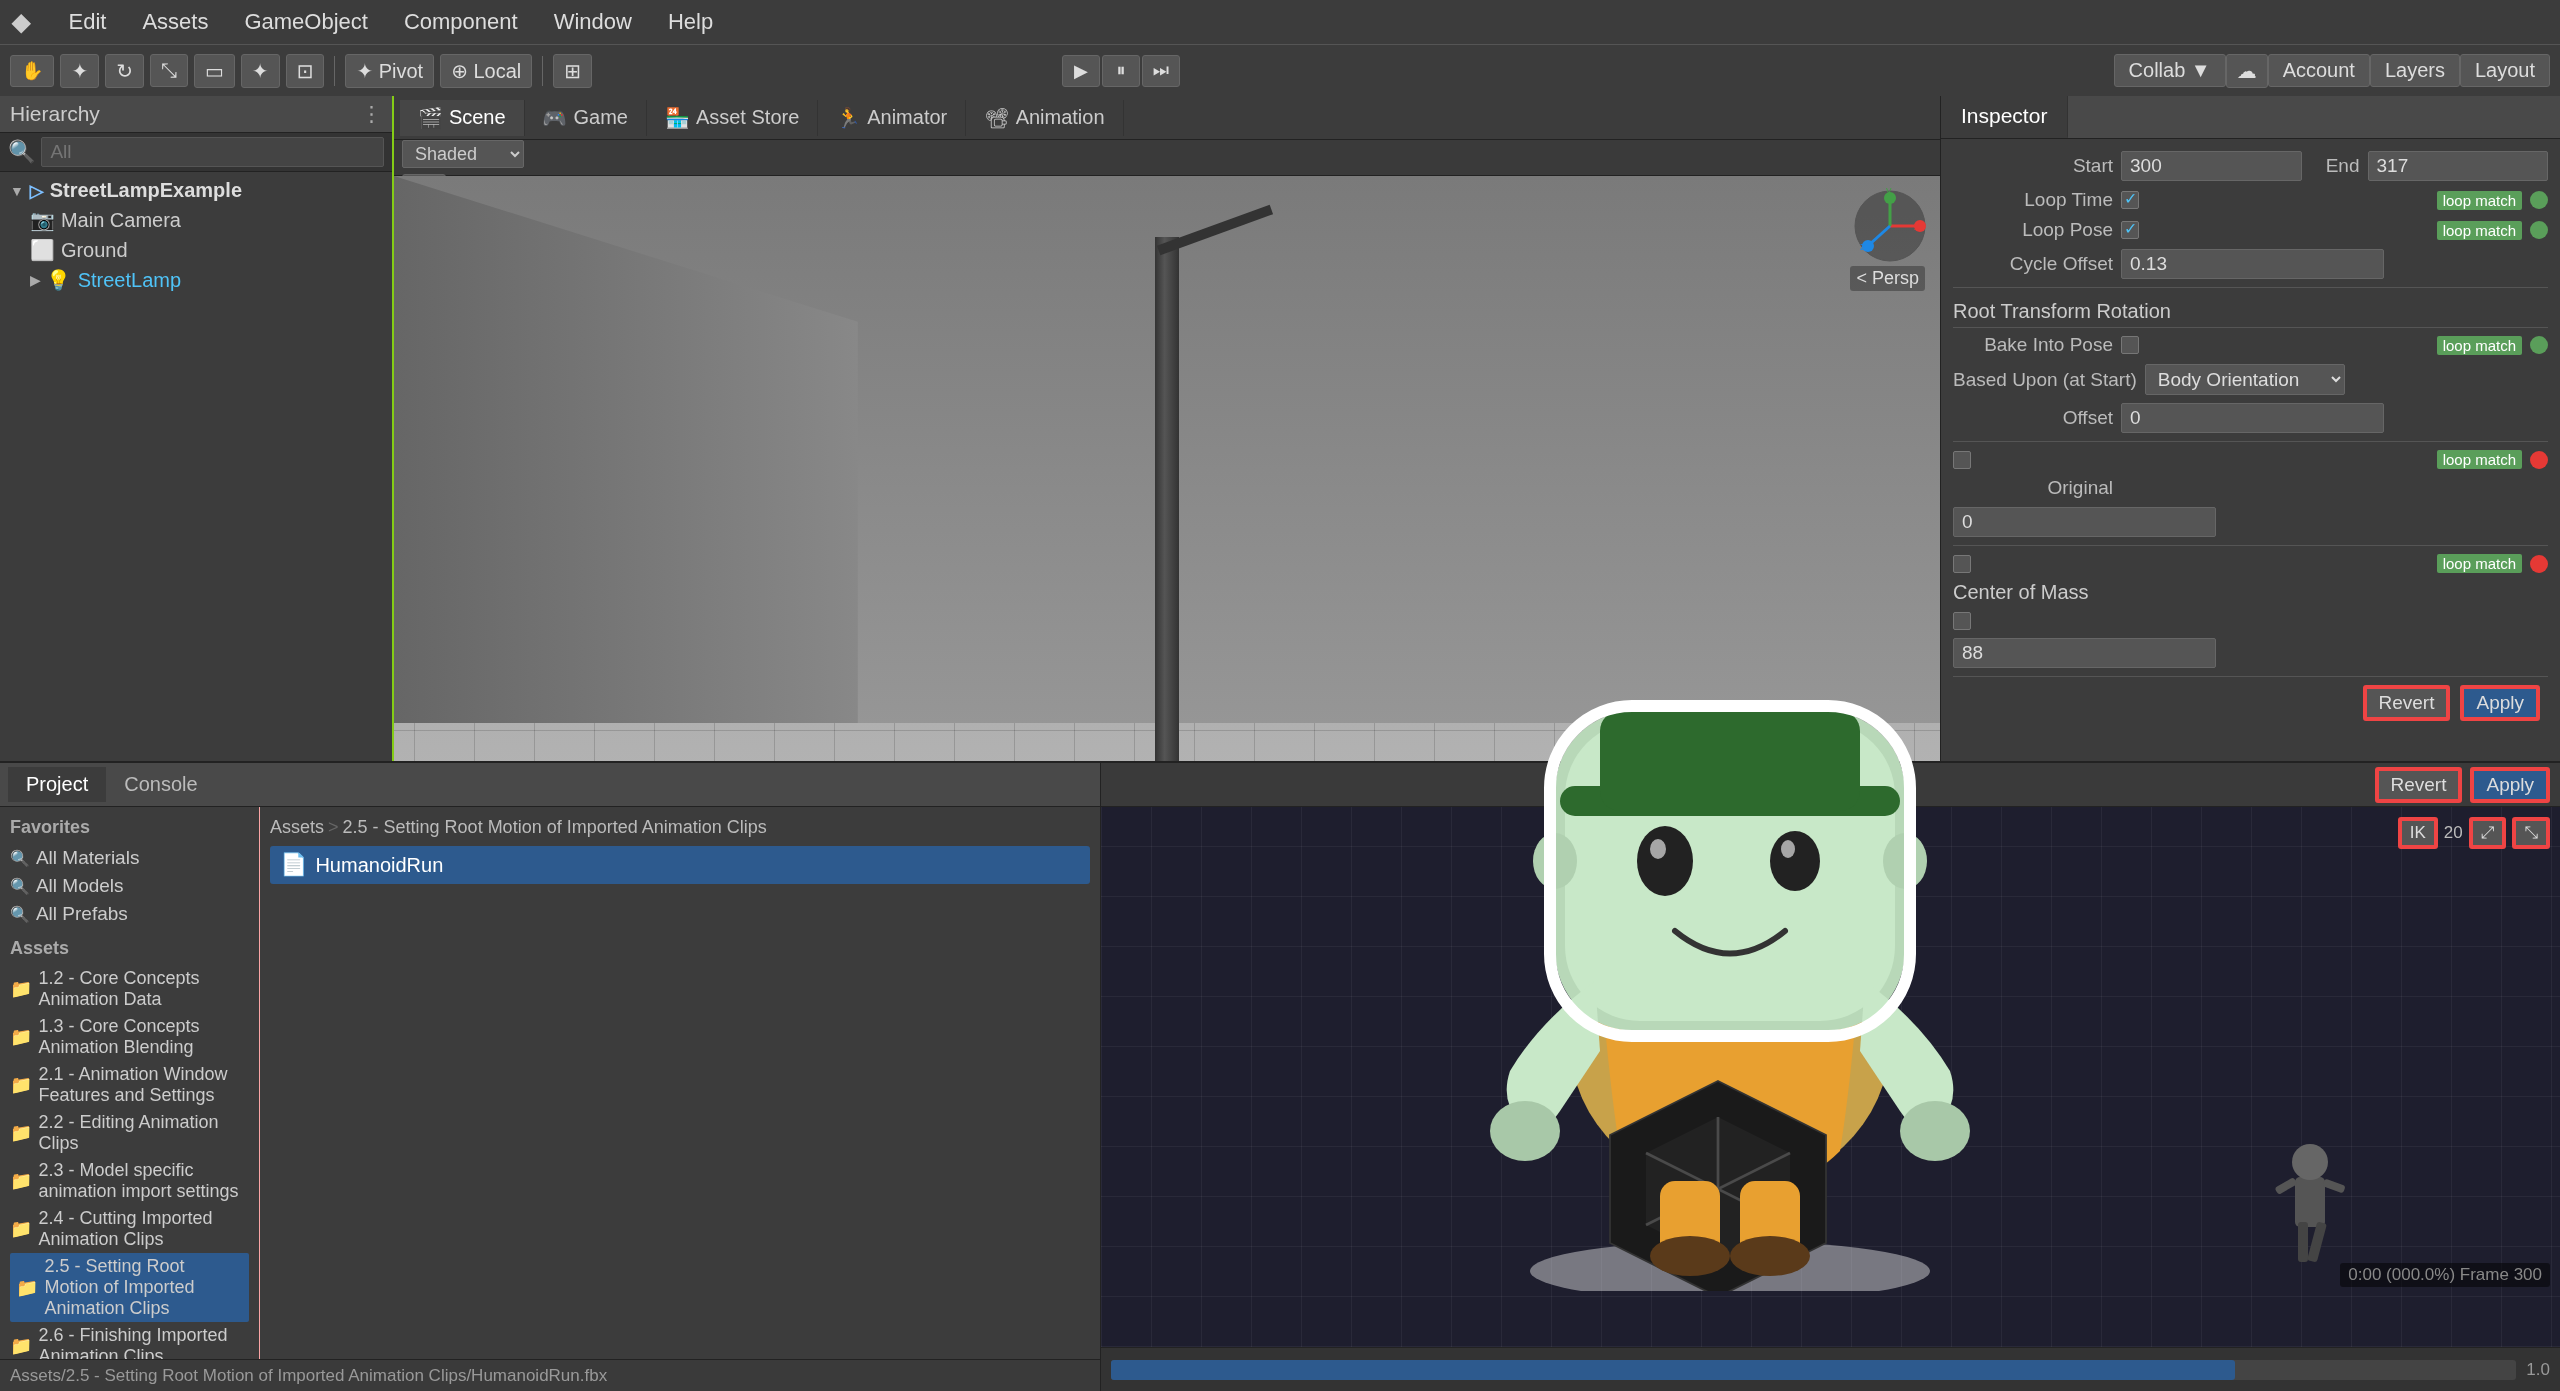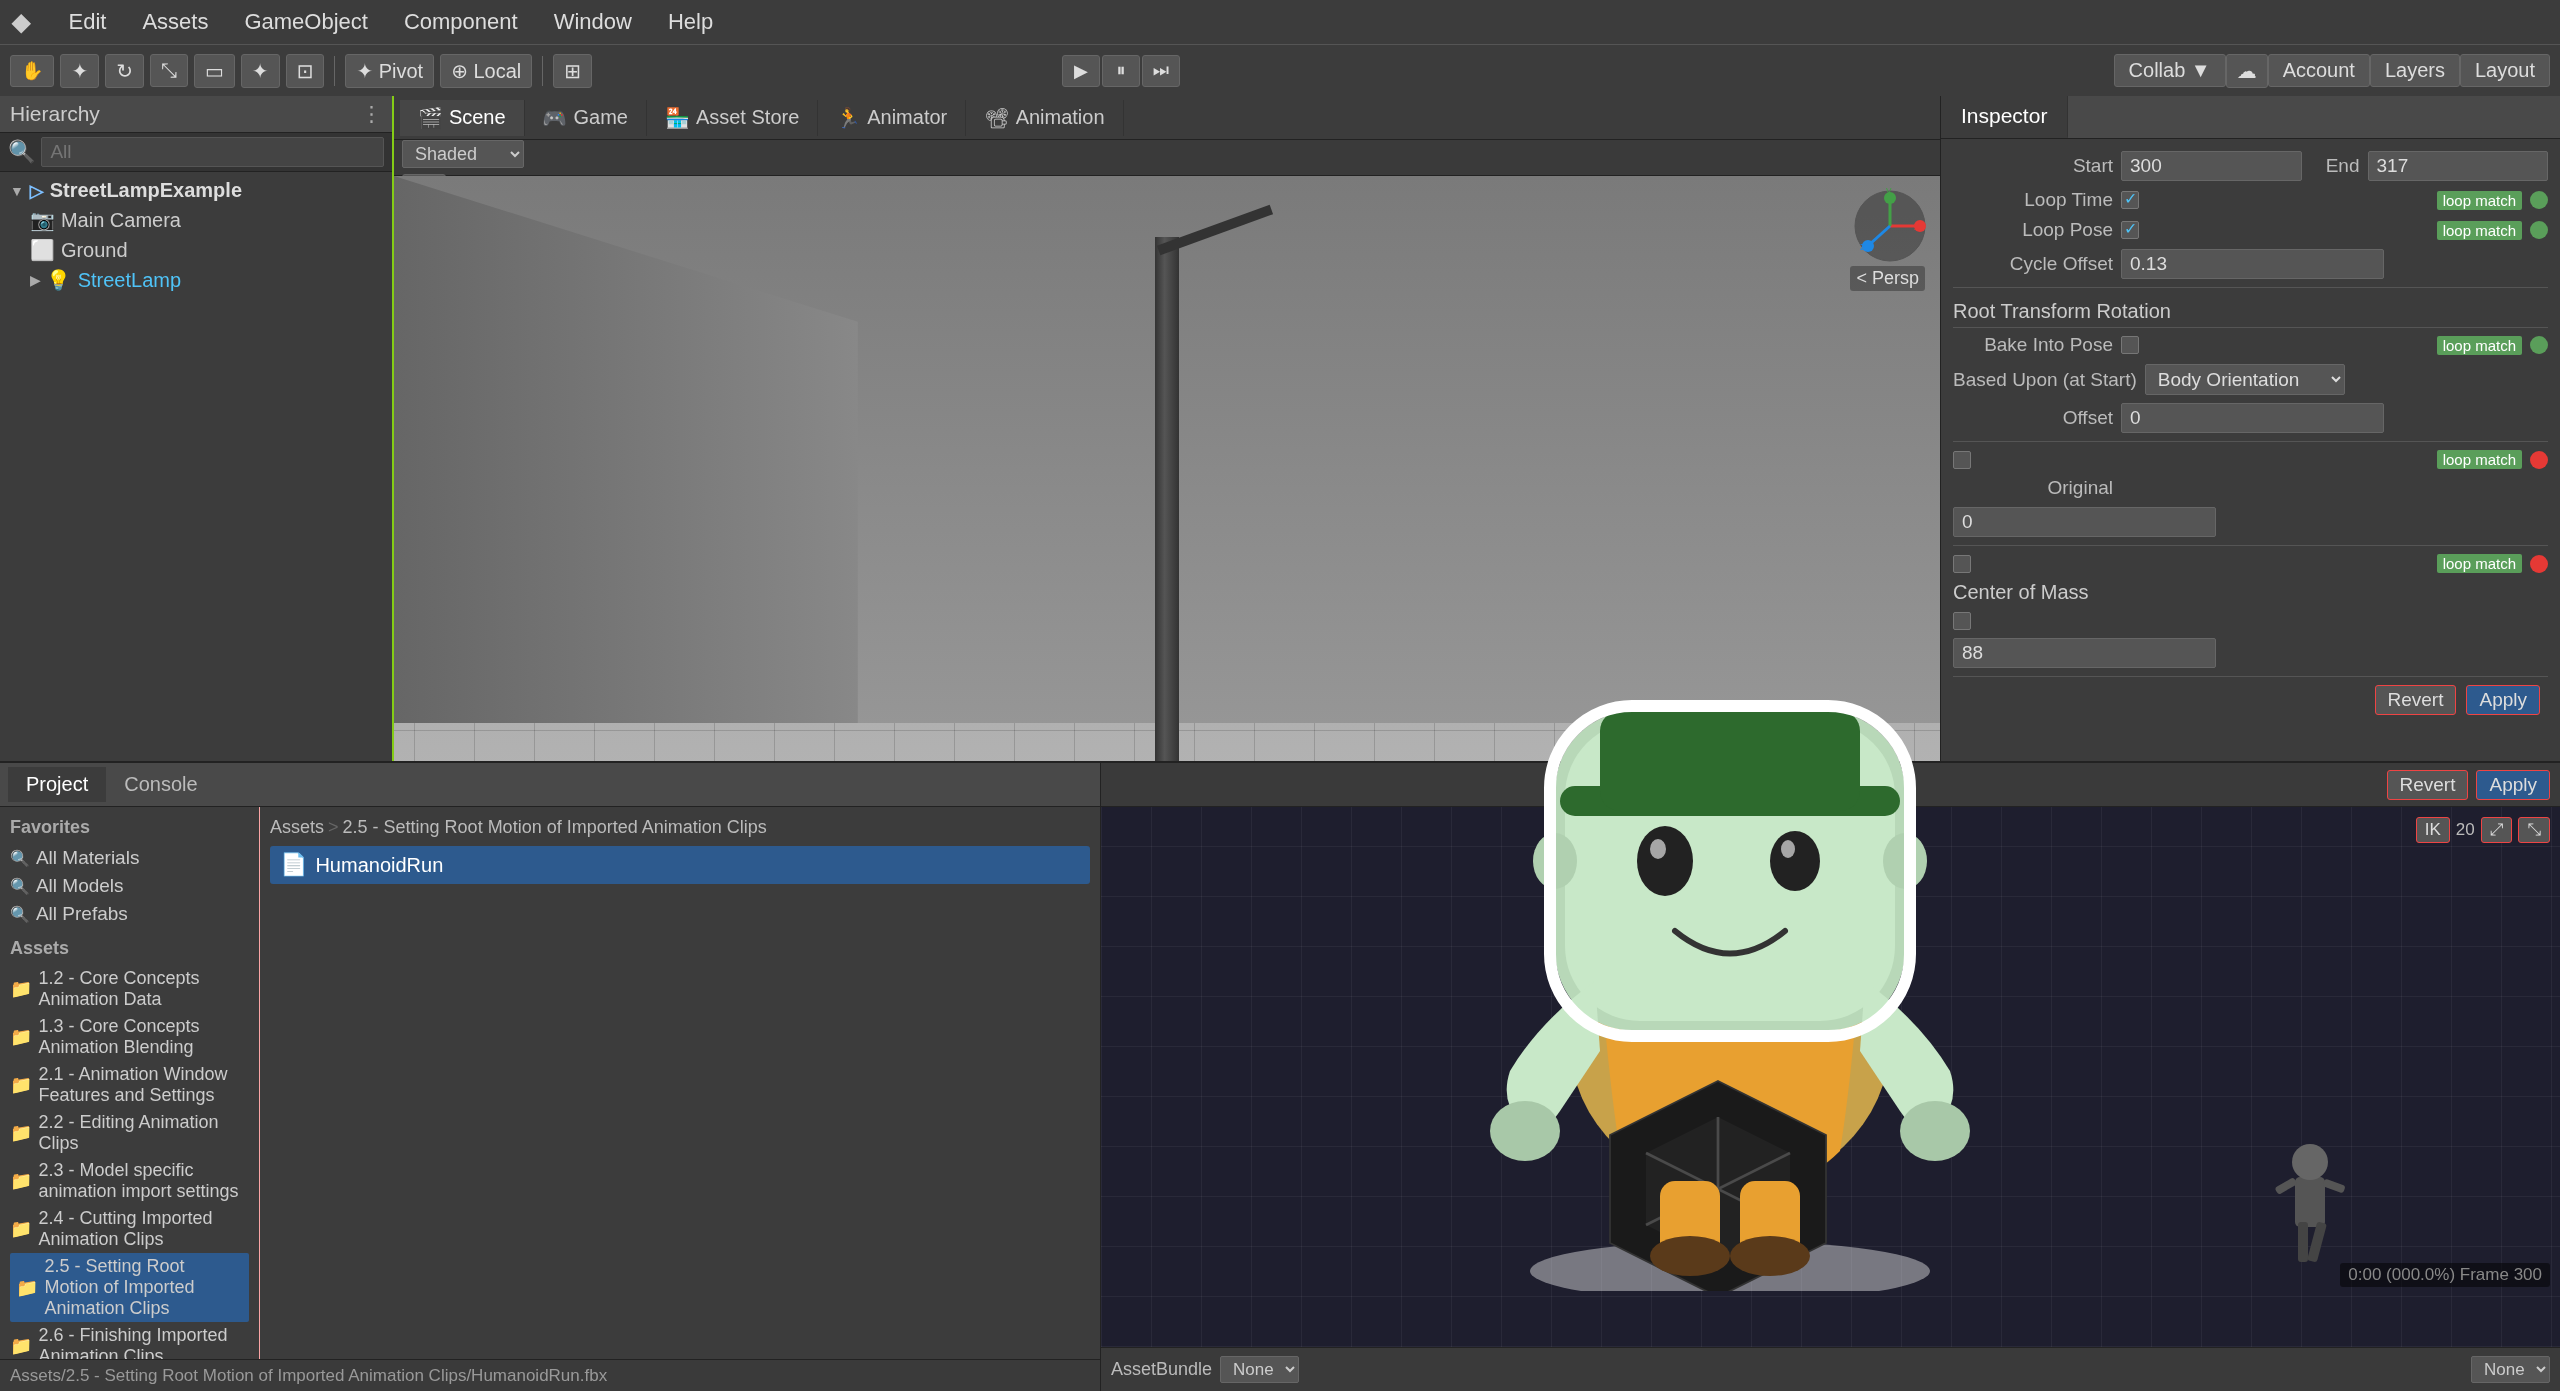--- a/index.html
+++ b/index.html
@@ -508,21 +508,21 @@
       height: 44px;
       background: #3a3a3a;
       display: flex;
       align-items: center;
       padding: 0 10px;
       gap: 8px;
       border-bottom: 1px solid #222;
     }
     .anim-btn {
       background: #555;
-      border: 1px solid #ef4444;
+      border: 4px solid #ef4444;
       color: #ddd;
       padding: 3px 12px;
       font-size: 19px;
       border-radius: 3px;
       cursor: pointer;
     }
     .anim-viewport {
       position: relative;
       height: calc(100% - 44px - 44px);
       background: #1a1a2e;
@@ -975,20 +975,27 @@
     <div style="position:absolute; top:10px; right:10px; display:flex; gap:6px; align-items:center;">
       <button class="anim-btn" style="font-size:17px; padding:2px 8px;">IK</button>
       <span style="color:#bbb; font-size:17px;">20</span>
       <button class="anim-btn" style="font-size:17px; padding:2px 8px;">⤢</button>
       <button class="anim-btn" style="font-size:17px; padding:2px 8px;">⤡</button>
     </div>
 
     <div class="frame-counter">0:00 (000.0%) Frame 300</div>
   </div>
 
+  <div class="anim-timeline">
+    <div style="flex:1; height:20px; background:#444; border-radius:3px; position:relative;">
+      <div style="position:absolute; left:0; top:0; bottom:0; width:80%; background:#2d5a8e; border-radius:3px;"></div>
+      <input type="range" style="position: absolute; inset: 0px; width: 100%; opacity: 0; cursor: pointer;" value="50">
+    </div>
+    <span>1.0</span>
+  </div>
 
   <div class="anim-bottom-toolbar">
     <span>AssetBundle</span>
     <select class="view-toolbar-select" style="font-size:17px;">
       <option>None</option>
     </select>
     <span style="flex:1;"></span>
     <select class="view-toolbar-select" style="font-size:17px;">
       <option>None</option>
     </select>

